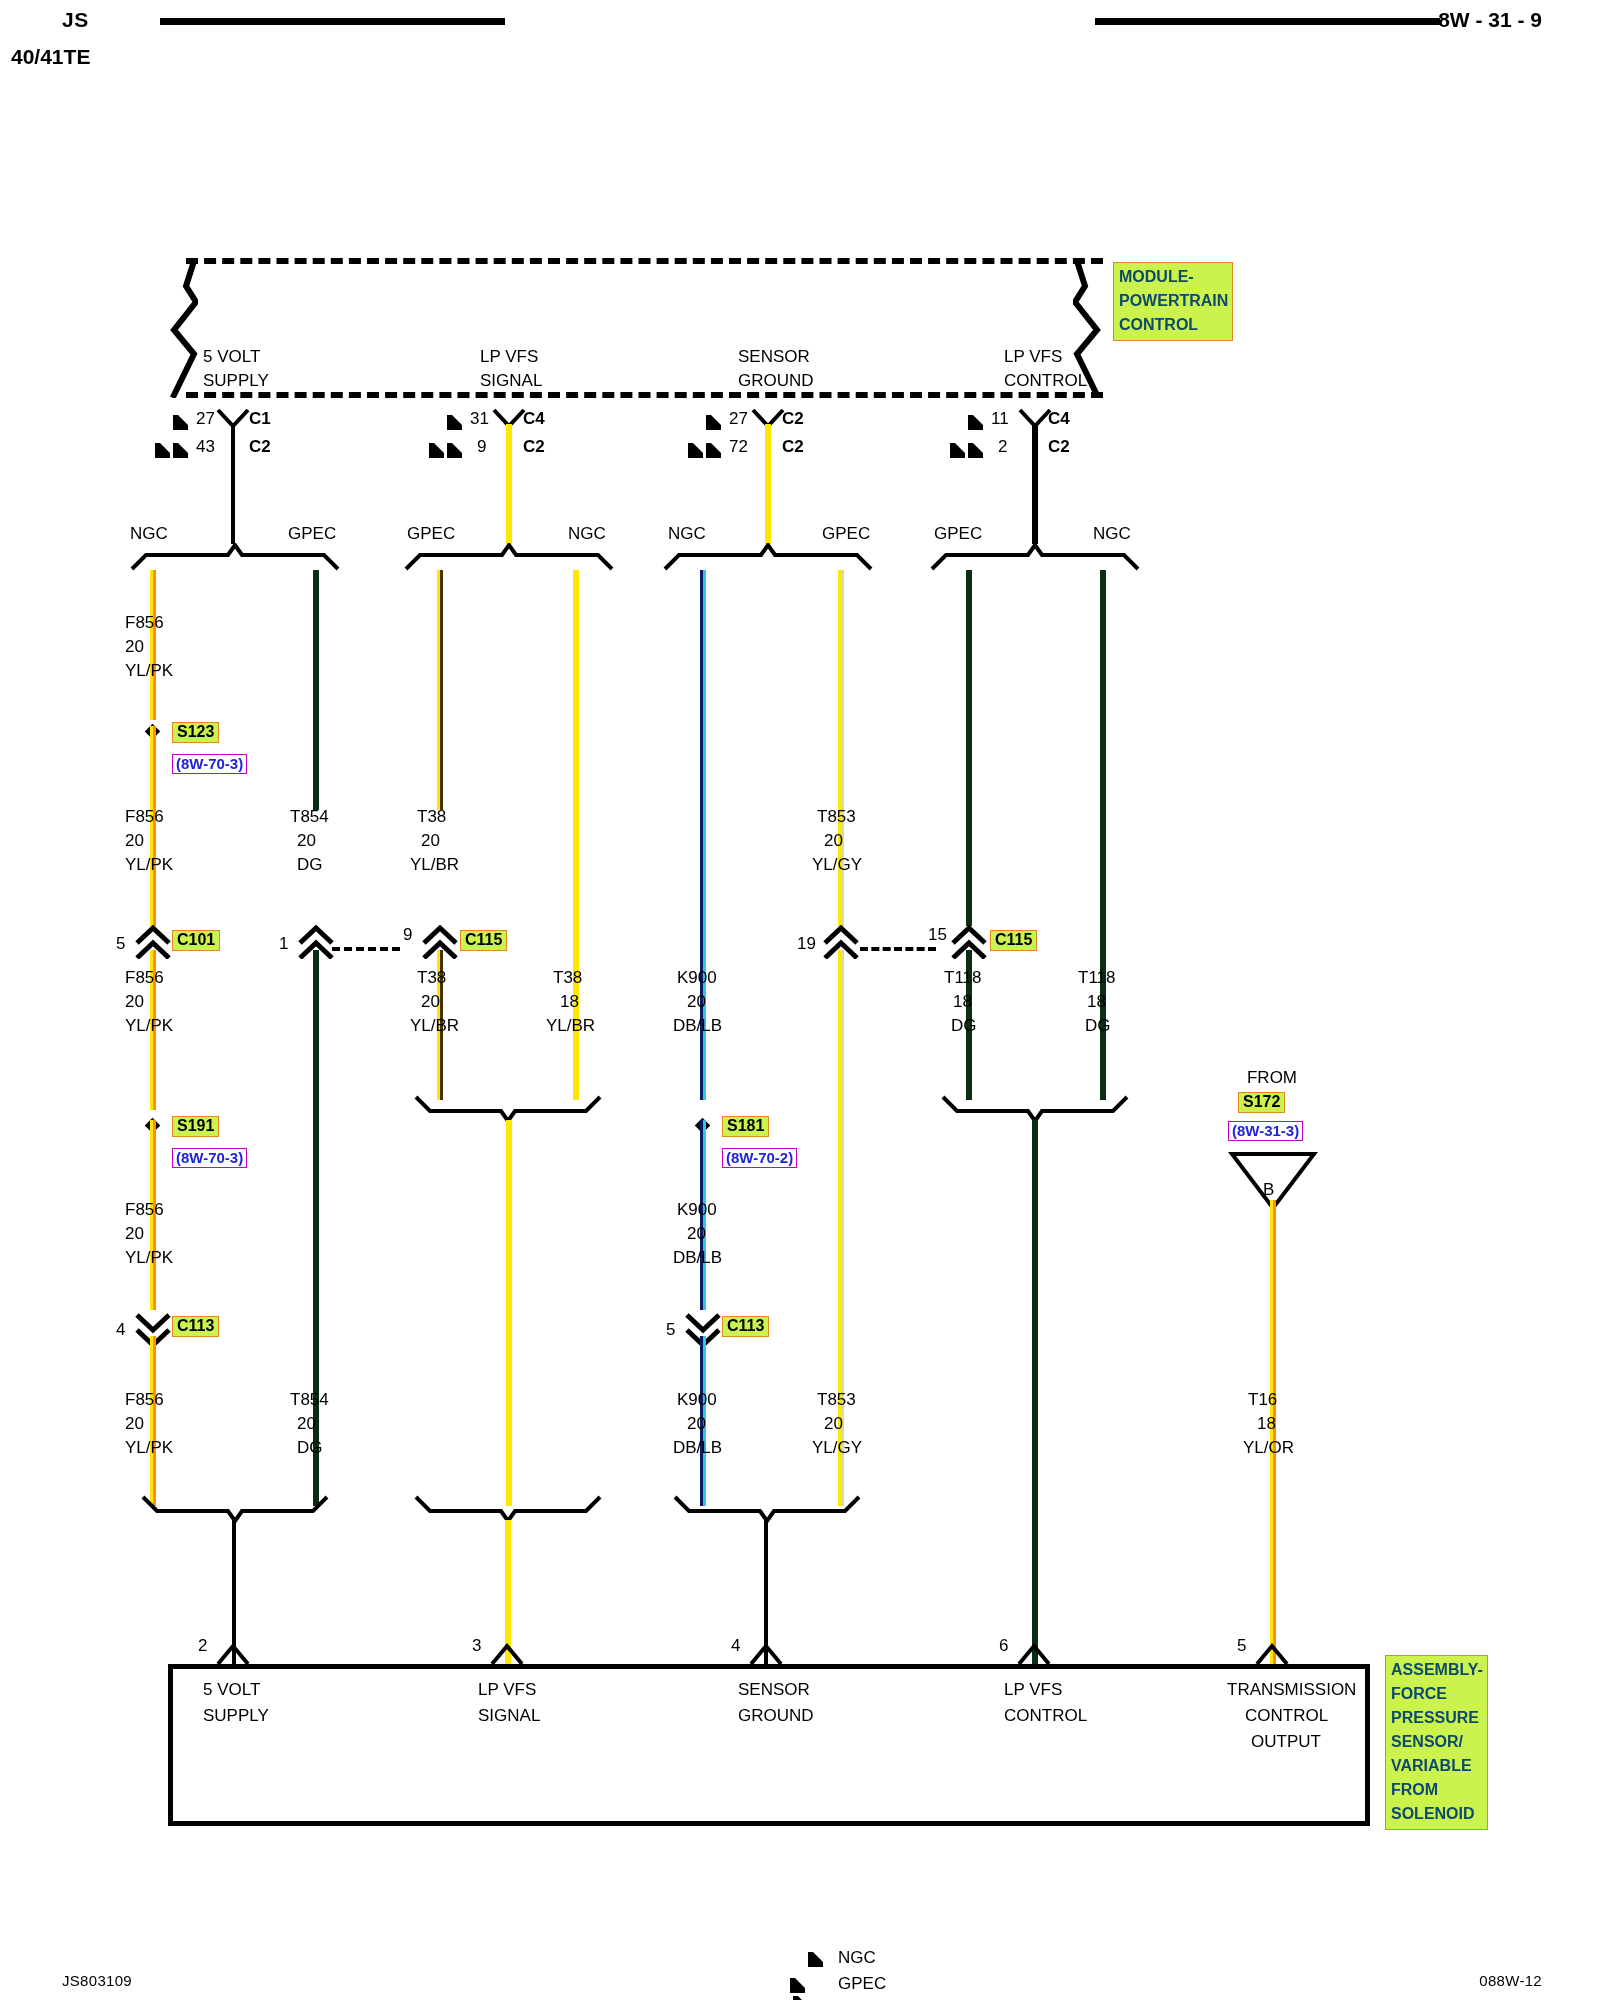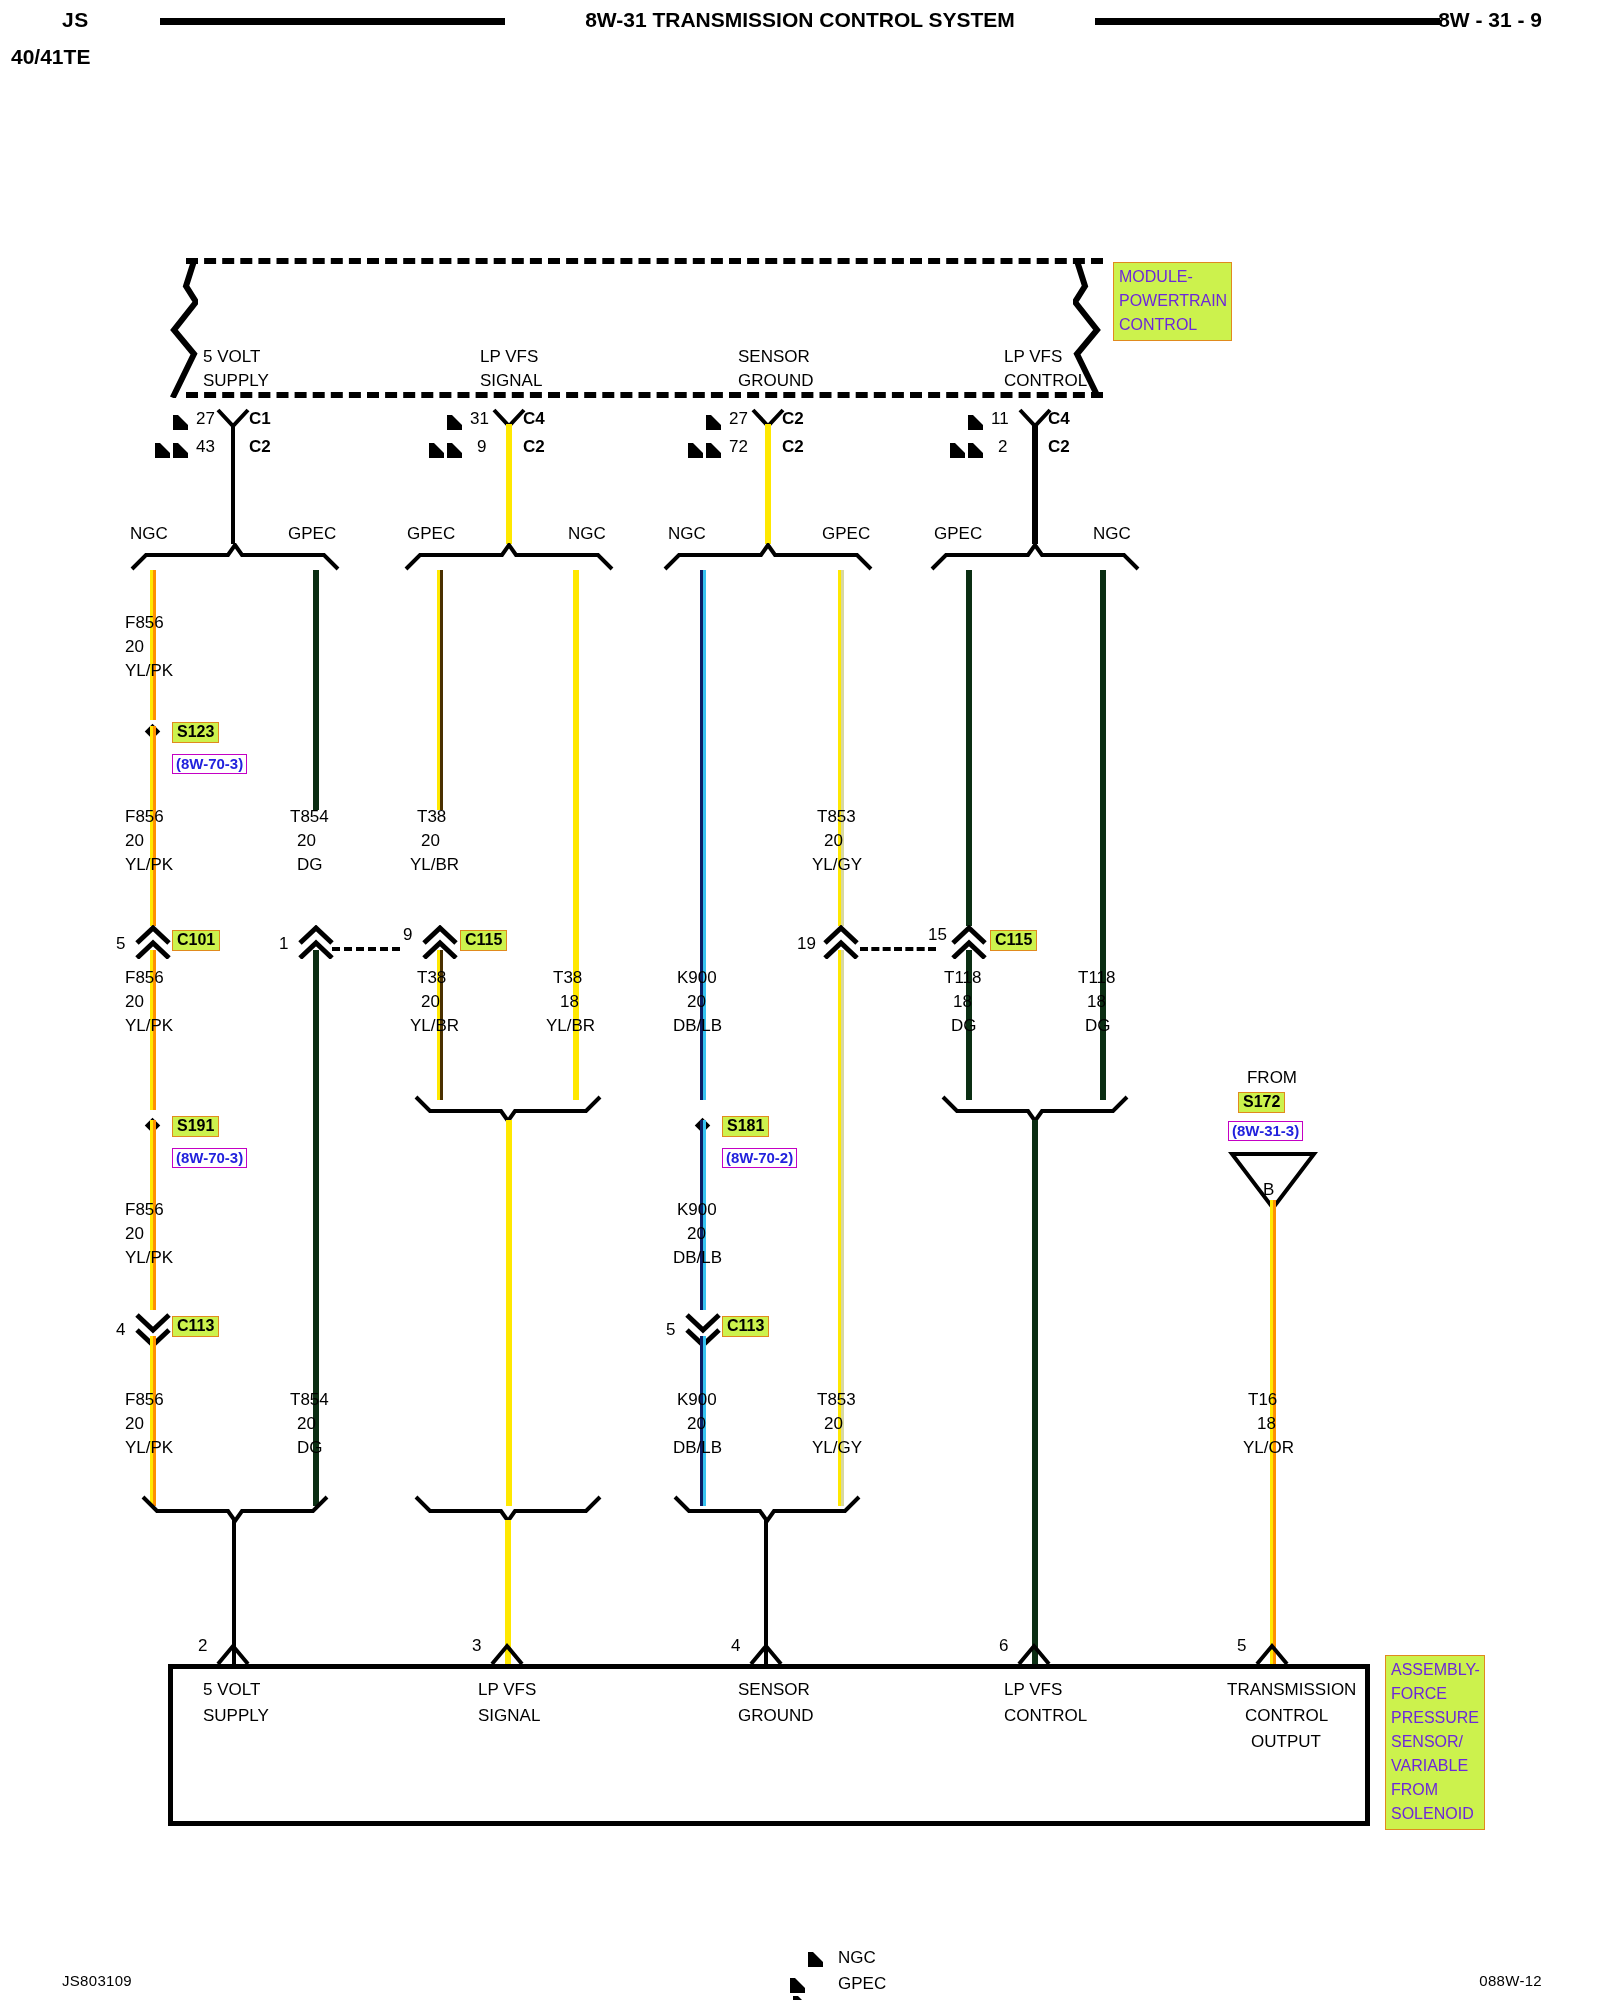--- a/index.html
+++ b/index.html
@@ -54,22 +54,22 @@
   .stem{position:absolute;width:4px;background:#000;}
 
   
   .hl{position:absolute;background:#ccf24d;border:1.5px solid #e08a1e;
       font-size:16px;font-weight:bold;padding:0px 4px 1px 4px;line-height:18px;
       white-space:nowrap;color:#000;}
   .ref{position:absolute;background:#ffffff;border:1.5px solid #c400c4;
       font-size:15px;font-weight:bold;padding:0 3px 1px 3px;line-height:17px;
       white-space:nowrap;color:#2222dd;}
   .name-hl{position:absolute;background:#ccf24d;border:1.5px solid #e08a1e;
-      font-size:16px;font-weight:normal;line-height:24px;padding:2px 4px 3px 5px;
-      color:#6d28d9;}
+      font-size:16px;font-weight:bold;line-height:24px;padding:2px 4px 3px 5px;
+      color:#0c4a6e;}
   .name-hl div{white-space:nowrap;}
 
   
   .splice{position:absolute;width:11px;height:11px;background:#000;
           transform:rotate(45deg);}
 
   
   #component-box{position:absolute;left:168px;top:1664px;width:1202px;height:162px;
       border:5px solid #000;box-sizing:border-box;background:#fff;}
 
@@ -82,21 +82,20 @@
   .pin-sq::after{content:"";position:absolute;right:0;top:0;width:0;height:0;
           border-left:10px solid transparent;border-top:10px solid #fff;}
   .pinwrap{position:absolute;top:4px;}
 </style>
 </head>
 <body>
 
 <div id="page-header">
   <div class="hdr-js">JS</div>
   <div class="hdr-rule l"></div>
-  <div class="hdr-title">8W-31 TRANSMISSION CONTROL SYSTEM</div>
   <div class="hdr-sub">40/41TE</div>
   <div class="hdr-rule r"></div>
   <div class="hdr-page">8W - 31 - 9</div>
 </div>
 
 <div id="module-box">
   <div class="dash-top"></div>
   <div class="dash-bottom"></div>
   <div class="zig" style="left:0;top:0;">
     <svg width="30" height="140" viewBox="0 0 30 140">

